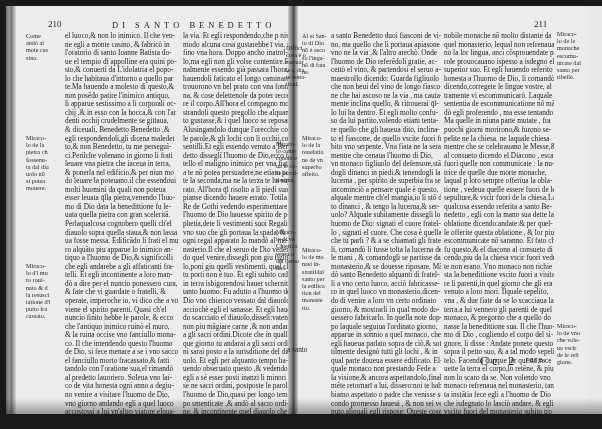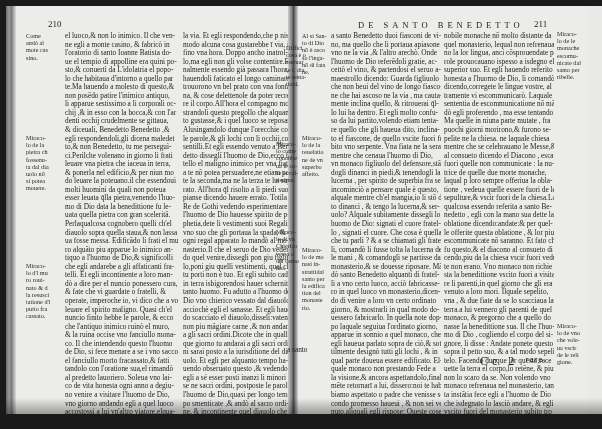--- a/index.html
+++ b/index.html
@@ -57,20 +57,21 @@
   .catch { position:absolute; font-size:7.3px; color:#222; }
 </style>
 </head>
 <body>
 
 <div class="spread">
   <div class="left-edge"></div>
 
   <div class="page left">
     <div class="folio">210</div>
+    <div class="header running">DI SANTO BENEDETTO</div>
 
     <div class="margin" style="left:10px;top:26px;">
         <span class="ln">Come</span>
         <span class="ln">andò al</span>
         <span class="ln">mote cas</span>
         <span class="ln">sino.</span>
       </div>
     <div class="margin" style="left:10px;top:128px;">
         <span class="ln">Miraco-</span>
         <span class="ln">lo de la</span>
@@ -118,21 +119,21 @@
         <span class="ln">Perlaqualcosa cognobero quelli ch'el</span>
         <span class="ln">diauolo sopra quella staua,&amp; non lassa</span>
         <span class="ln">ua fosse messa. Edificādo li frati el mu</span>
         <span class="ln">ro alquāto piu apparue lo inimico an-</span>
         <span class="ln">tiquo a l'huomo de Dio,&amp; significolli</span>
         <span class="ln">che egli andarebe a gli affaticanti fra-</span>
         <span class="ln">telli. Et egli incontinente a loro man-</span>
         <span class="ln">dò a dire per el nuncio ponessero cura,</span>
         <span class="ln">&amp; fate che vi guardate o fratelli, &amp;</span>
         <span class="ln">operate, imperoche io, vi dico che a voi</span>
-        <span class="ln">leuare el spirito maligno. Quasi ch'el</span>
+        <span class="ln">viene el spirito parenti. Quasi ch'el</span>
         <span class="ln">nuncio finito hebbe le parole, &amp; ecco</span>
         <span class="ln">che l'antiquo inimico ruinò el muro,</span>
         <span class="ln">&amp; la ruina occise vno fanciullo mona-</span>
         <span class="ln">co. Il che intendendo questo l'huomo</span>
         <span class="ln">de Dio, si fece menare a se i vno sacco</span>
         <span class="ln">el fanciullo morto fracassato,&amp; fatti</span>
         <span class="ln">tandolo con l'oratione sua,el rimandò</span>
         <span class="ln">al predetto lauoriero. Soleua vno lai-</span>
         <span class="ln">co de vita honesta ogni anno a degiu-</span>
         <span class="ln">no venire a visitare l'huomo de Dio,</span>
@@ -190,21 +191,20 @@
         <span class="ln">lassato già l'haueua reuelo,&amp; non ces-</span>
         <span class="ln">so de tormentarlo per insino a tanto</span>
       </div>
 
     <div class="catch" style="left:248px;top:454px;"></div>
   </div>
 
   <div class="gutter"></div>
 
   <div class="page right">
-    <div class="header running">DE SANTO BENEDETTO</div>
     <div class="folio">211</div>
 
     <div class="margin" style="left:4px;top:26px;">
         <span class="ln">Al si San-</span>
         <span class="ln">to di Dio</span>
         <span class="ln">nō è asco</span>
         <span class="ln">so l'inga-</span>
         <span class="ln">nō di fata</span>
         <span class="ln">ne.</span>
       </div>

